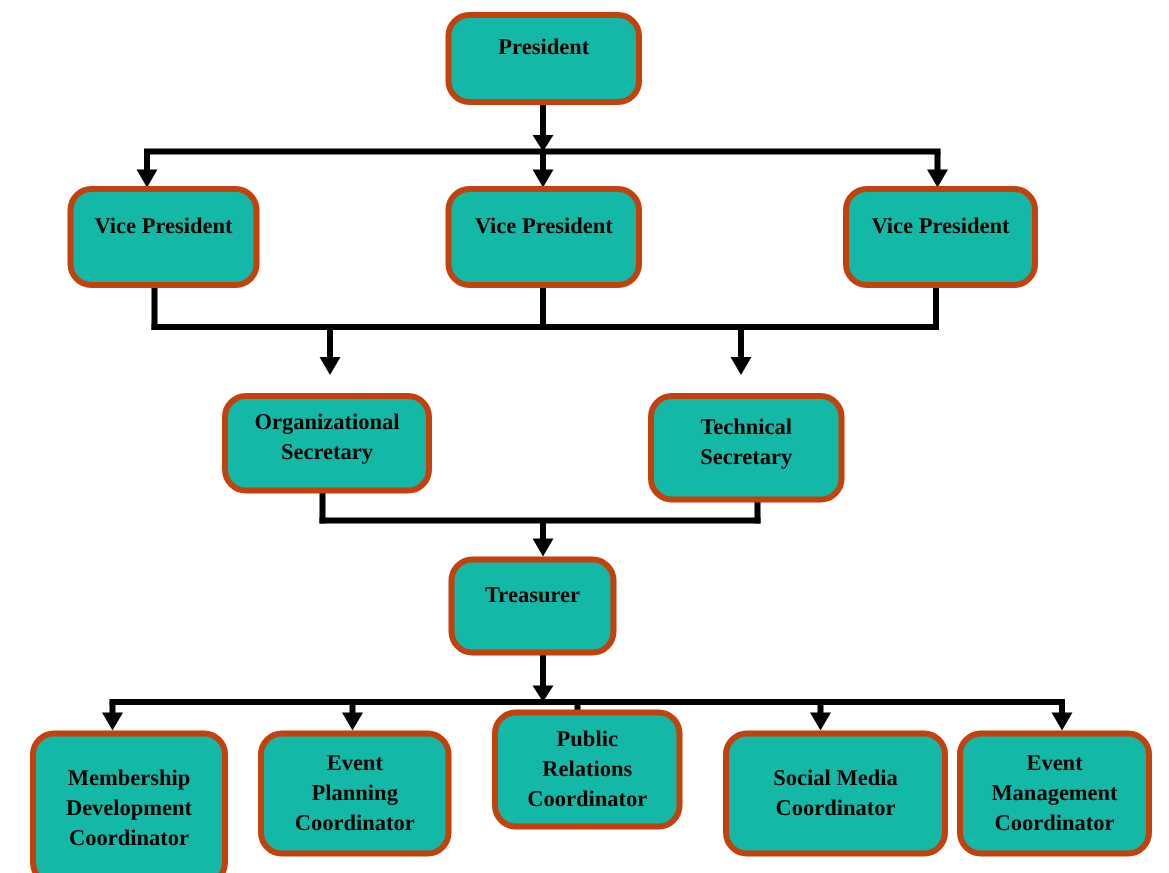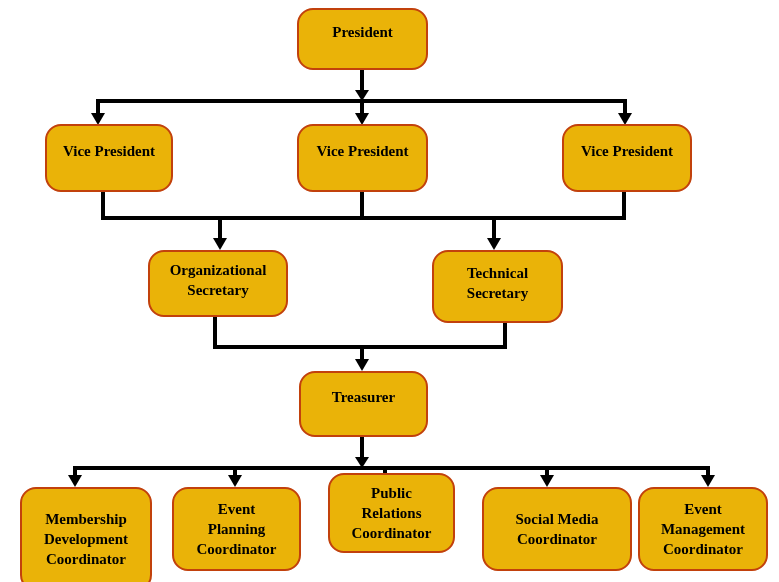--- a/index.html
+++ b/index.html
@@ -16,36 +16,36 @@
     overflow: hidden;
   }
   .connectors {
     position: absolute;
     left: 0;
     top: 0;
   }
   .node {
     position: absolute;
     box-sizing: border-box;
-    background: #eab308;
-    border: 2px solid #c2410c;
+    background: #14b8a6;
+    border: 4px solid #c2410c;
     border-radius: 16px;
     display: flex;
     align-items: center;
     justify-content: center;
     text-align: center;
     font-weight: bold;
     font-size: 15px;
     line-height: 20px;
     color: #000000;
     white-space: pre-line;
     padding: 2px 6px;
   }
   .node.pb14 { padding-bottom: 16px; }
-  .node.pb8  { padding-bottom: 10px; }
+  .node.pb8  { padding-bottom: 10px; margin-top: 12px; }
 </style>
 </head>
 <body>
 
 <div class="canvas">
 
   <svg class="connectors" width="779" height="582" viewBox="0 0 779 582">
     <g stroke="#000000" stroke-width="4" fill="#000000">
 
       <g>
@@ -105,21 +105,21 @@
   <div class="node pb14" style="left:297px; top:124px; width:131px; height:68px">Vice President</div>
 
   <div class="node pb14" style="left:562px; top:124px; width:130px; height:68px">Vice President</div>
 
   <div class="node pb8" style="left:148px; top:250px; width:140px; height:67px">Organizational
 Secretary</div>
 
   <div class="node pb8" style="left:432px; top:250px; width:131px; height:73px">Technical
 Secretary</div>
 
-  <div class="node pb14" style="left:299px; top:371px; width:129px; height:66px">Treasurer</div>
+  <div class="node pb14" style="left:299px; top:371px; width:112px; height:66px">Treasurer</div>
 
   <div class="node" style="left:20px; top:487px; width:132px; height:104px">Membership
 Development
 Coordinator</div>
 
   <div class="node" style="left:172px; top:487px; width:129px; height:84px">Event
 Planning
 Coordinator</div>
 
   <div class="node" style="left:328px; top:473px; width:127px; height:80px">Public

